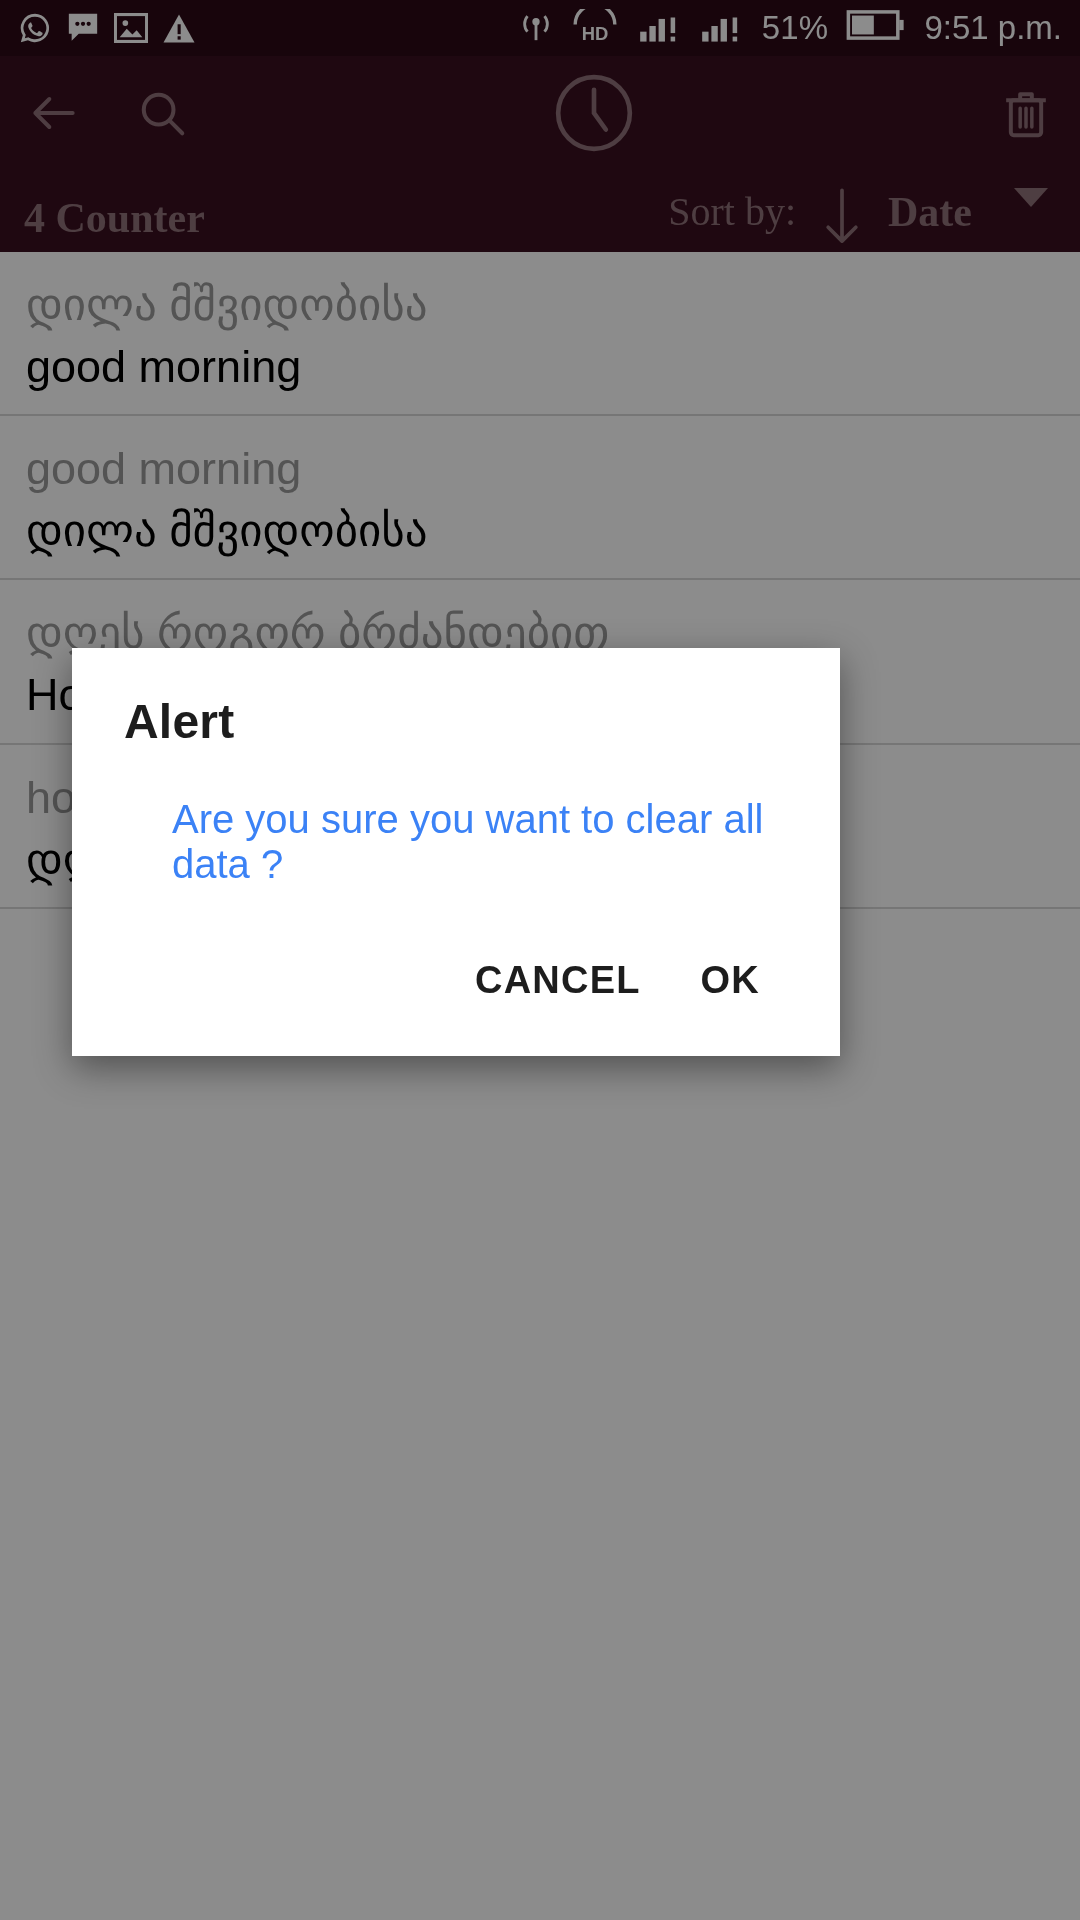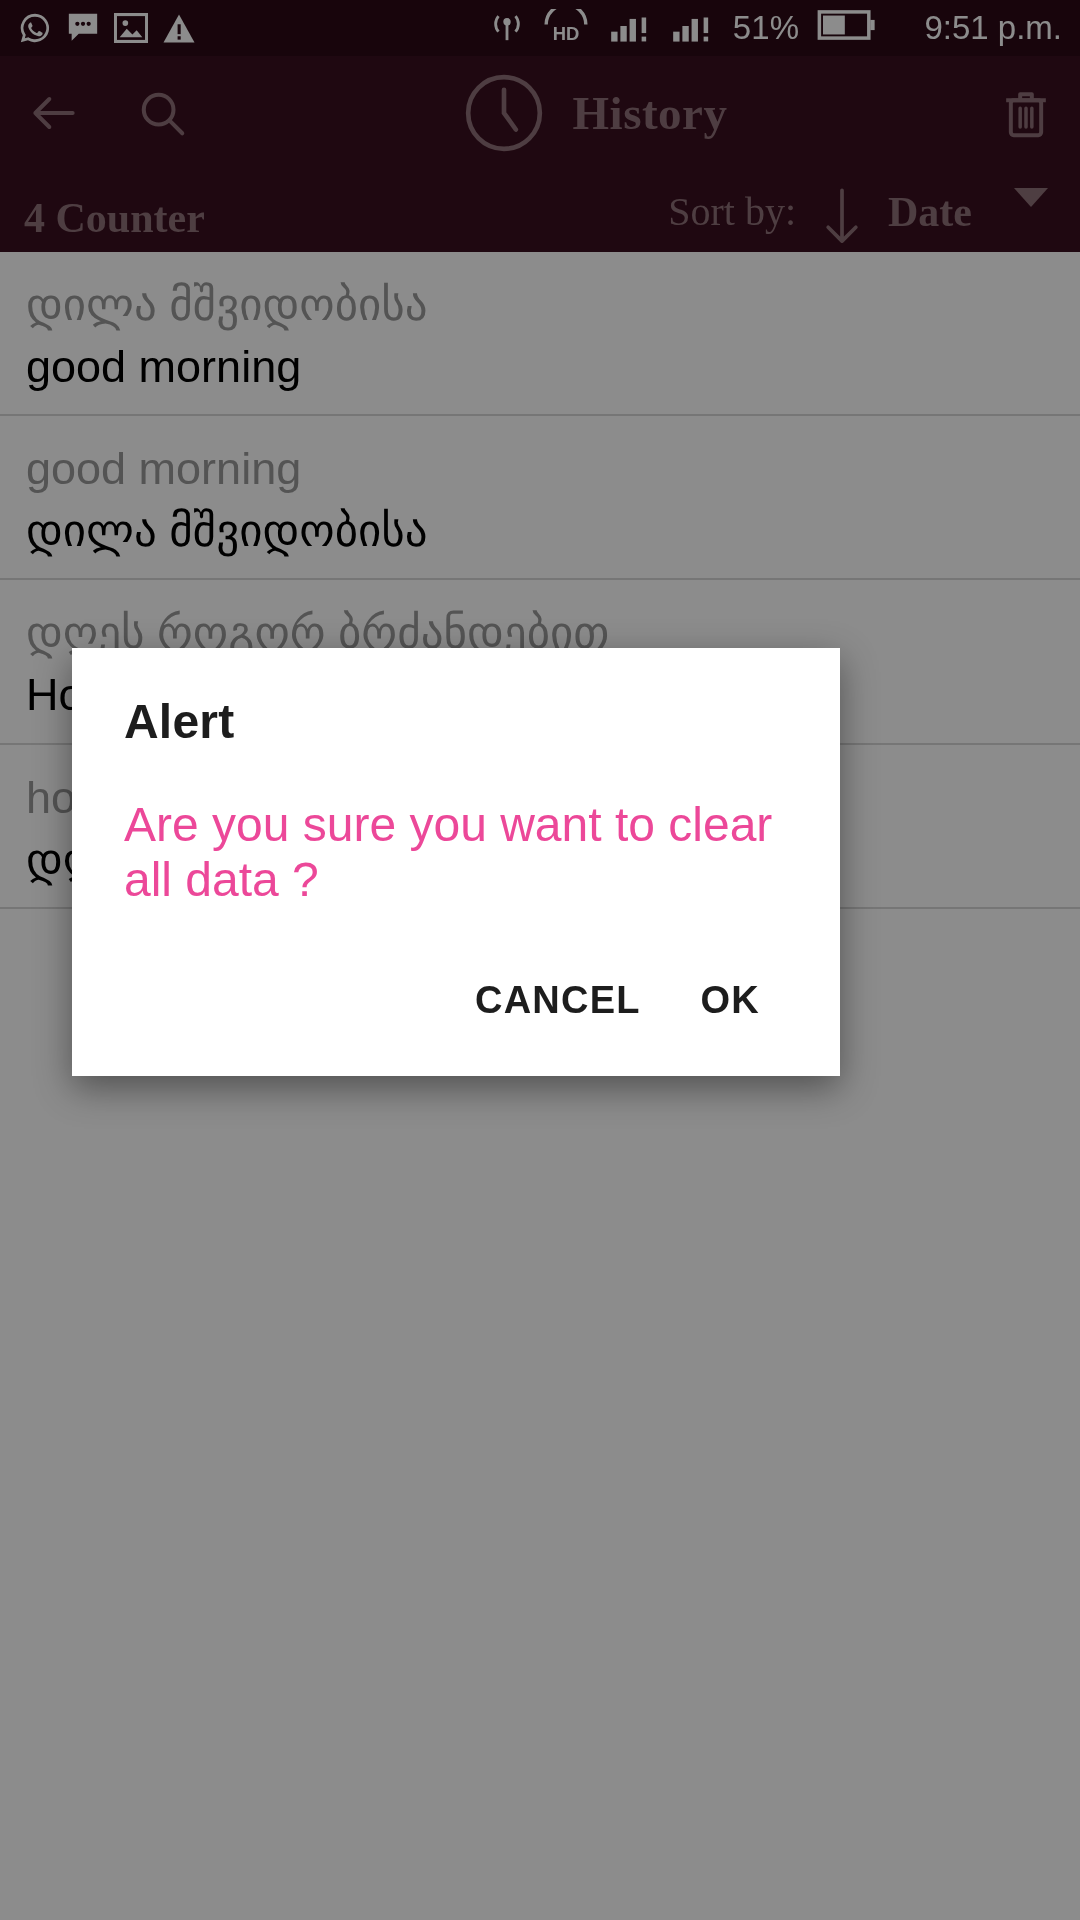--- a/index.html
+++ b/index.html
@@ -20,21 +20,21 @@
     background:#2c0a16;
     display:flex; align-items:center; padding:0 18px;
   }
   .sb-left{ display:flex; align-items:center; gap:14px; }
   .sb-right{ margin-left:auto; display:flex; align-items:flex-start; gap:18px; }
   .sb-ico{ display:block; }
   .sb-text{
     color:#ffffff; font-size:33px; font-weight:400; letter-spacing:.2px;
     white-space:nowrap;
   }
-  .sb-time{ color:#fff; font-size:33px; white-space:nowrap;margin-left:29px; }
+  .sb-time{ color:#fff; font-size:33px; white-space:nowrap; }
 
   
   .toolbar{
     position:absolute; left:0; top:56px; width:1080px; height:114px;
     background:#3a0f1f;
     display:flex; align-items:center;
   }
   .tb-btn{ width:108px; height:114px; display:flex; align-items:center; justify-content:center; }
   .tb-center{ flex:1; display:flex; align-items:center; justify-content:center; gap:26px; }
   .tb-title{
@@ -77,21 +77,21 @@
   .scrim{ position:absolute; inset:0; background:rgba(0,0,0,0.45); }
 
   
   .dialog{
     position:absolute; left:72px; top:648px; width:768px;
     background:#ffffff;
     box-shadow:0 12px 34px rgba(0,0,0,.42);
     padding:46px 52px 0 52px;
   }
   .dlg-title{ font-size:48px; font-weight:700; color:#1d1d1d; letter-spacing:.2px; }
-  .dlg-msg{ font-size:48px; color:#ec4899; margin-top:48px; }
+  .dlg-msg{ font-size:40px; color:#3b82f6; margin-top:48px;margin-left:48px; }
   .dlg-actions{
     display:flex; justify-content:flex-end; align-items:center;
     gap:4px; padding:58px 0 40px 0;
   }
   .dlg-btn{
     background:transparent; border:0; cursor:pointer;
     font-family:"Liberation Sans", sans-serif;
     font-size:38px; font-weight:700; color:#1d1d1d;
     letter-spacing:1.2px; padding:14px 28px;
   }
@@ -167,21 +167,20 @@
       <svg width="54" height="54" viewBox="0 0 24 24">
         <circle cx="10.5" cy="10.5" r="6.6" fill="none" stroke="#8e7078" stroke-width="1.8"></circle>
         <path d="M15.4 15.4L21 21" stroke="#8e7078" stroke-width="1.8" stroke-linecap="round"></path>
       </svg>
     </div>
     <div class="tb-center">
       <svg width="86" height="86" viewBox="0 0 24 24">
         <circle cx="12" cy="12" r="10" fill="none" stroke="#8e7078" stroke-width="1.3"></circle>
         <path d="M12 5.5V12l3.3 4.6" fill="none" stroke="#8e7078" stroke-width="1.3" stroke-linecap="round"></path>
       </svg>
-      <span class="tb-title">History</span>
     </div>
     <div class="tb-btn">
       <svg width="56" height="56" viewBox="0 0 24 24">
         <rect x="5.5" y="6.5" width="13" height="15" rx="1.2" fill="none" stroke="#8e7078" stroke-width="1.7"></rect>
         <path d="M3.5 6.5h17M9.5 4h5v2.5h-5z" fill="none" stroke="#8e7078" stroke-width="1.7" stroke-linejoin="round"></path>
         <path d="M9.5 10v8M12 10v8M14.5 10v8" stroke="#8e7078" stroke-width="1.5" stroke-linecap="round"></path>
       </svg>
     </div>
   </div>
 

